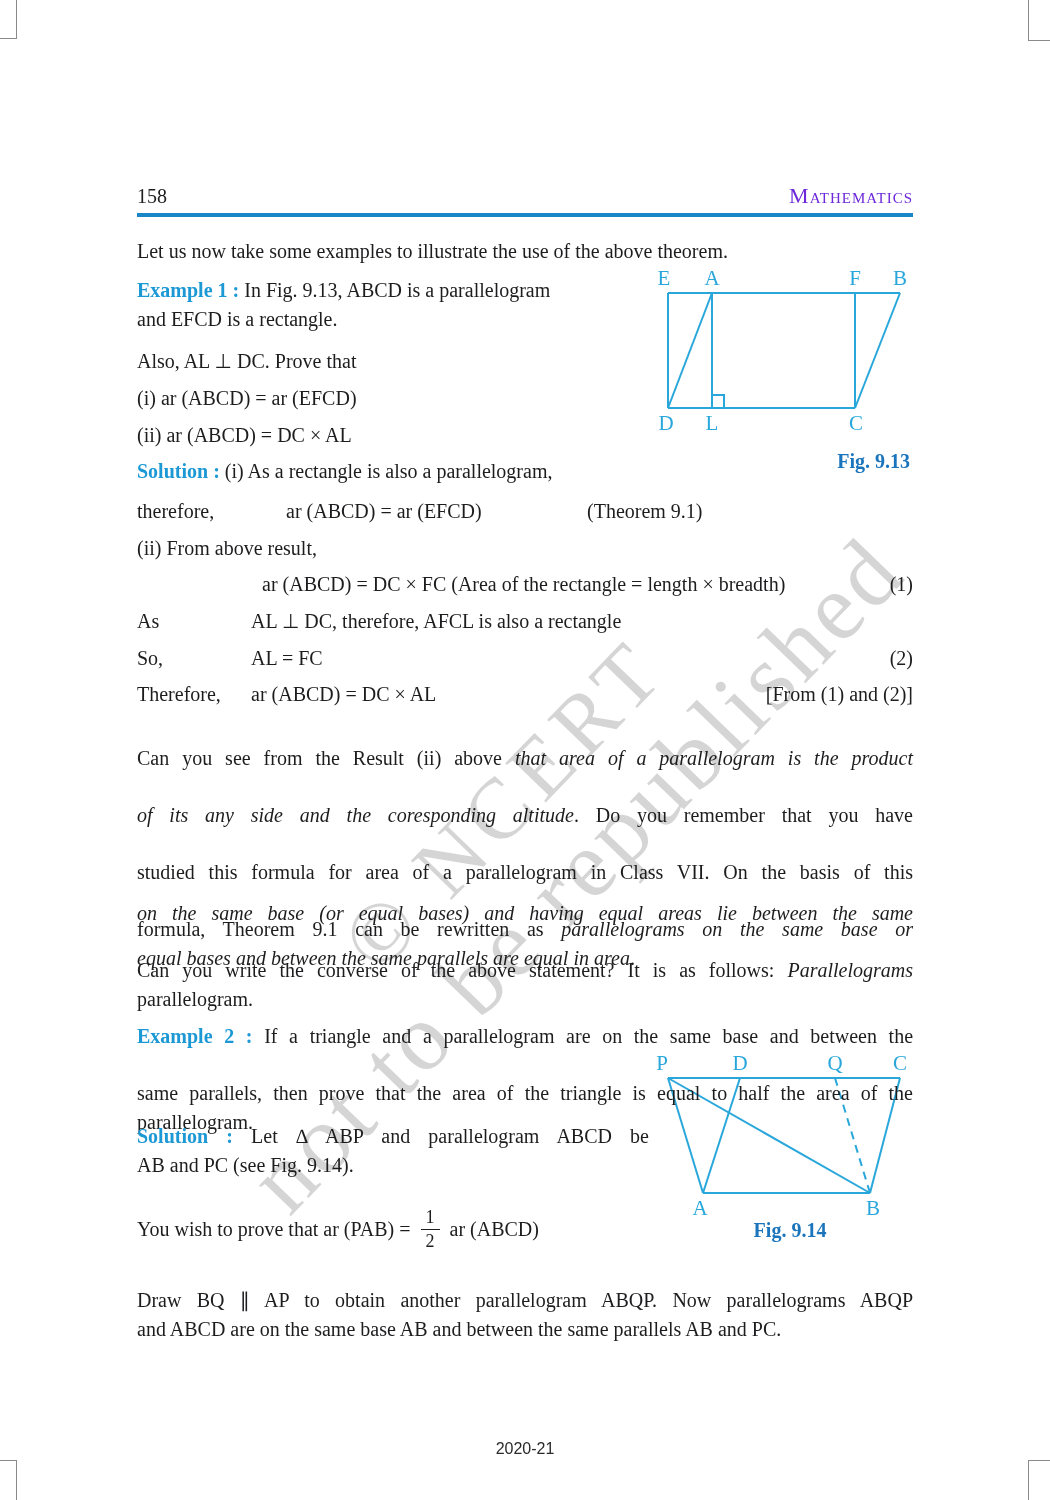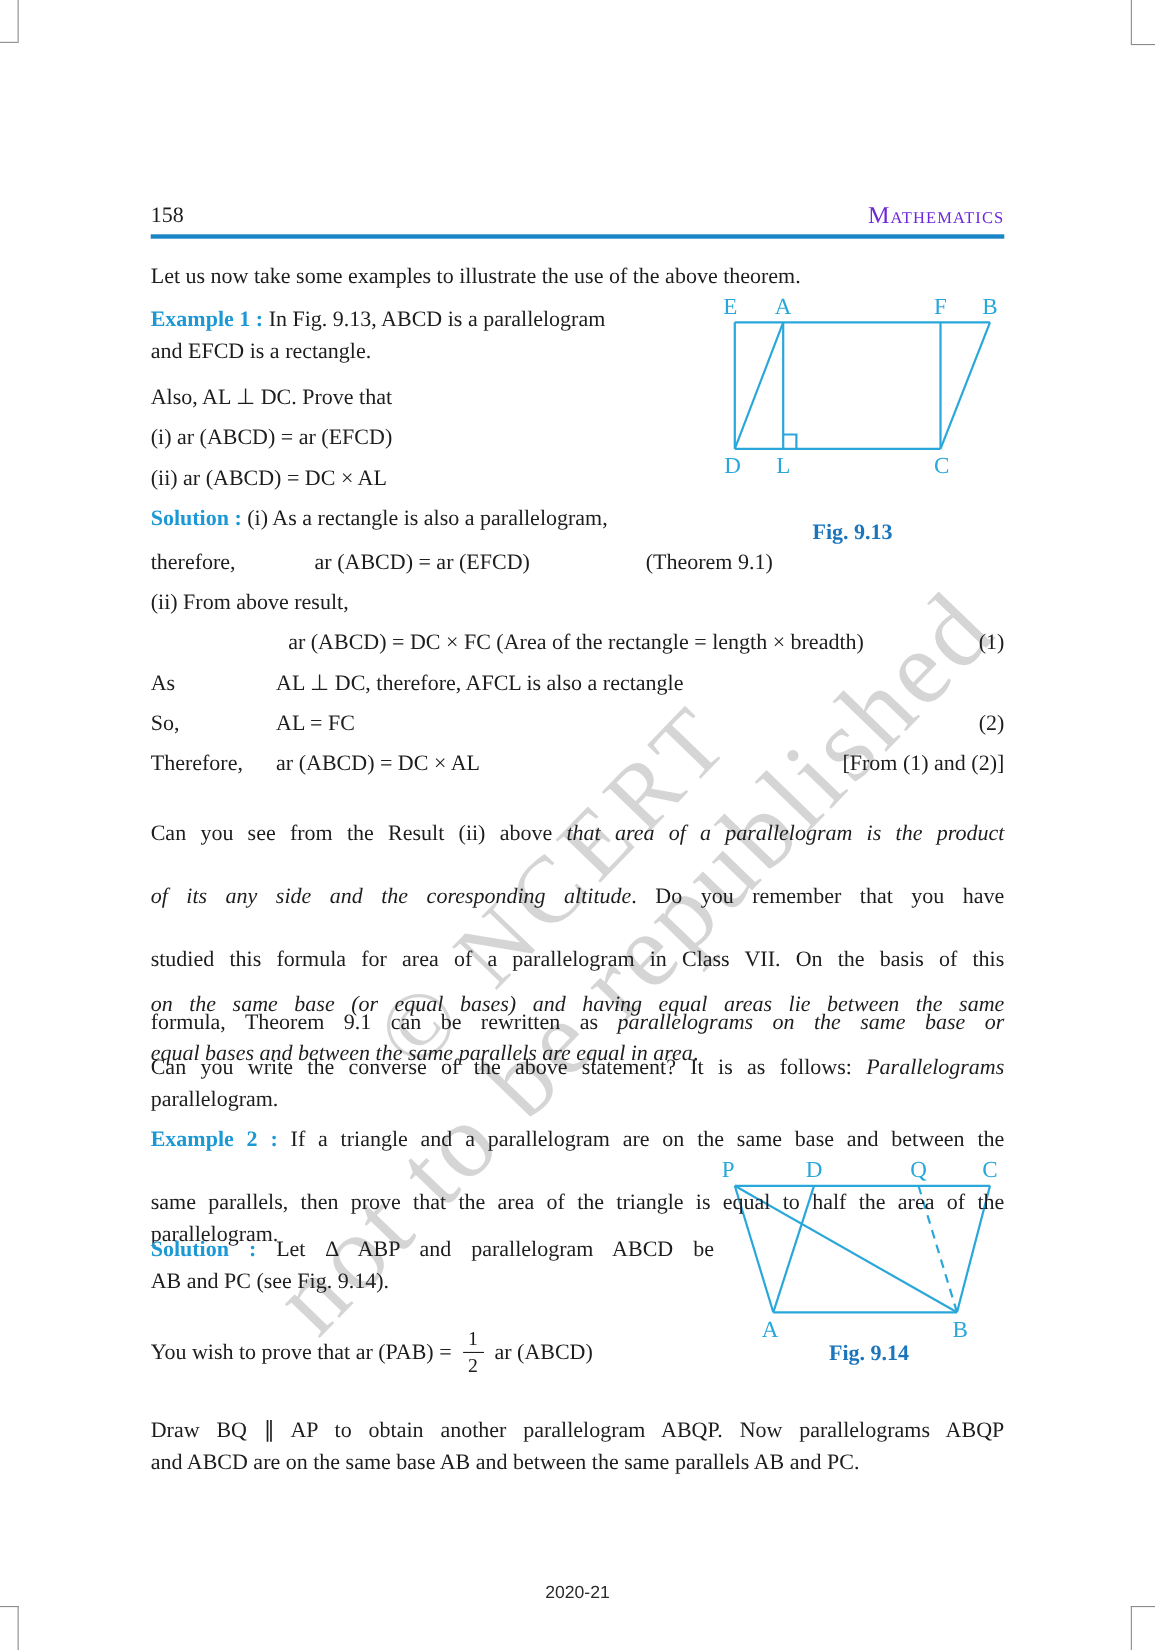--- a/index.html
+++ b/index.html
@@ -173,21 +173,21 @@
     <line x1="64" y1="25" x2="64" y2="140"></line>
     <polyline points="64,127 76,127 76,140"></polyline>
     <text x="16" y="17">E</text>
     <text x="64" y="17">A</text>
     <text x="207" y="17">F</text>
     <text x="252" y="17">B</text>
     <text x="18" y="162">D</text>
     <text x="64" y="162">L</text>
     <text x="208" y="162">C</text>
   </svg>
-  <div class="figcap" style="left:640px;top:473px;width:270px;">Fig. 9.13</div>
+  <div class="figcap" style="left:640px;top:450px;width:270px;text-align:right;">Fig. 9.13</div>
 
   <svg class="figsvg" style="left:648px;top:1053px;" width="280" height="175" viewBox="0 0 280 175">
     <line x1="20" y1="25" x2="252" y2="25"></line>
     <line x1="55" y1="140" x2="222" y2="140"></line>
     <line x1="20" y1="25" x2="55" y2="140"></line>
     <line x1="252" y1="25" x2="222" y2="140"></line>
     <line x1="92" y1="25" x2="55" y2="140"></line>
     <line x1="20" y1="25" x2="222" y2="140"></line>
     <line x1="187" y1="25" x2="222" y2="140" stroke-dasharray="8 6"></line>
     <text x="14" y="17">P</text>

